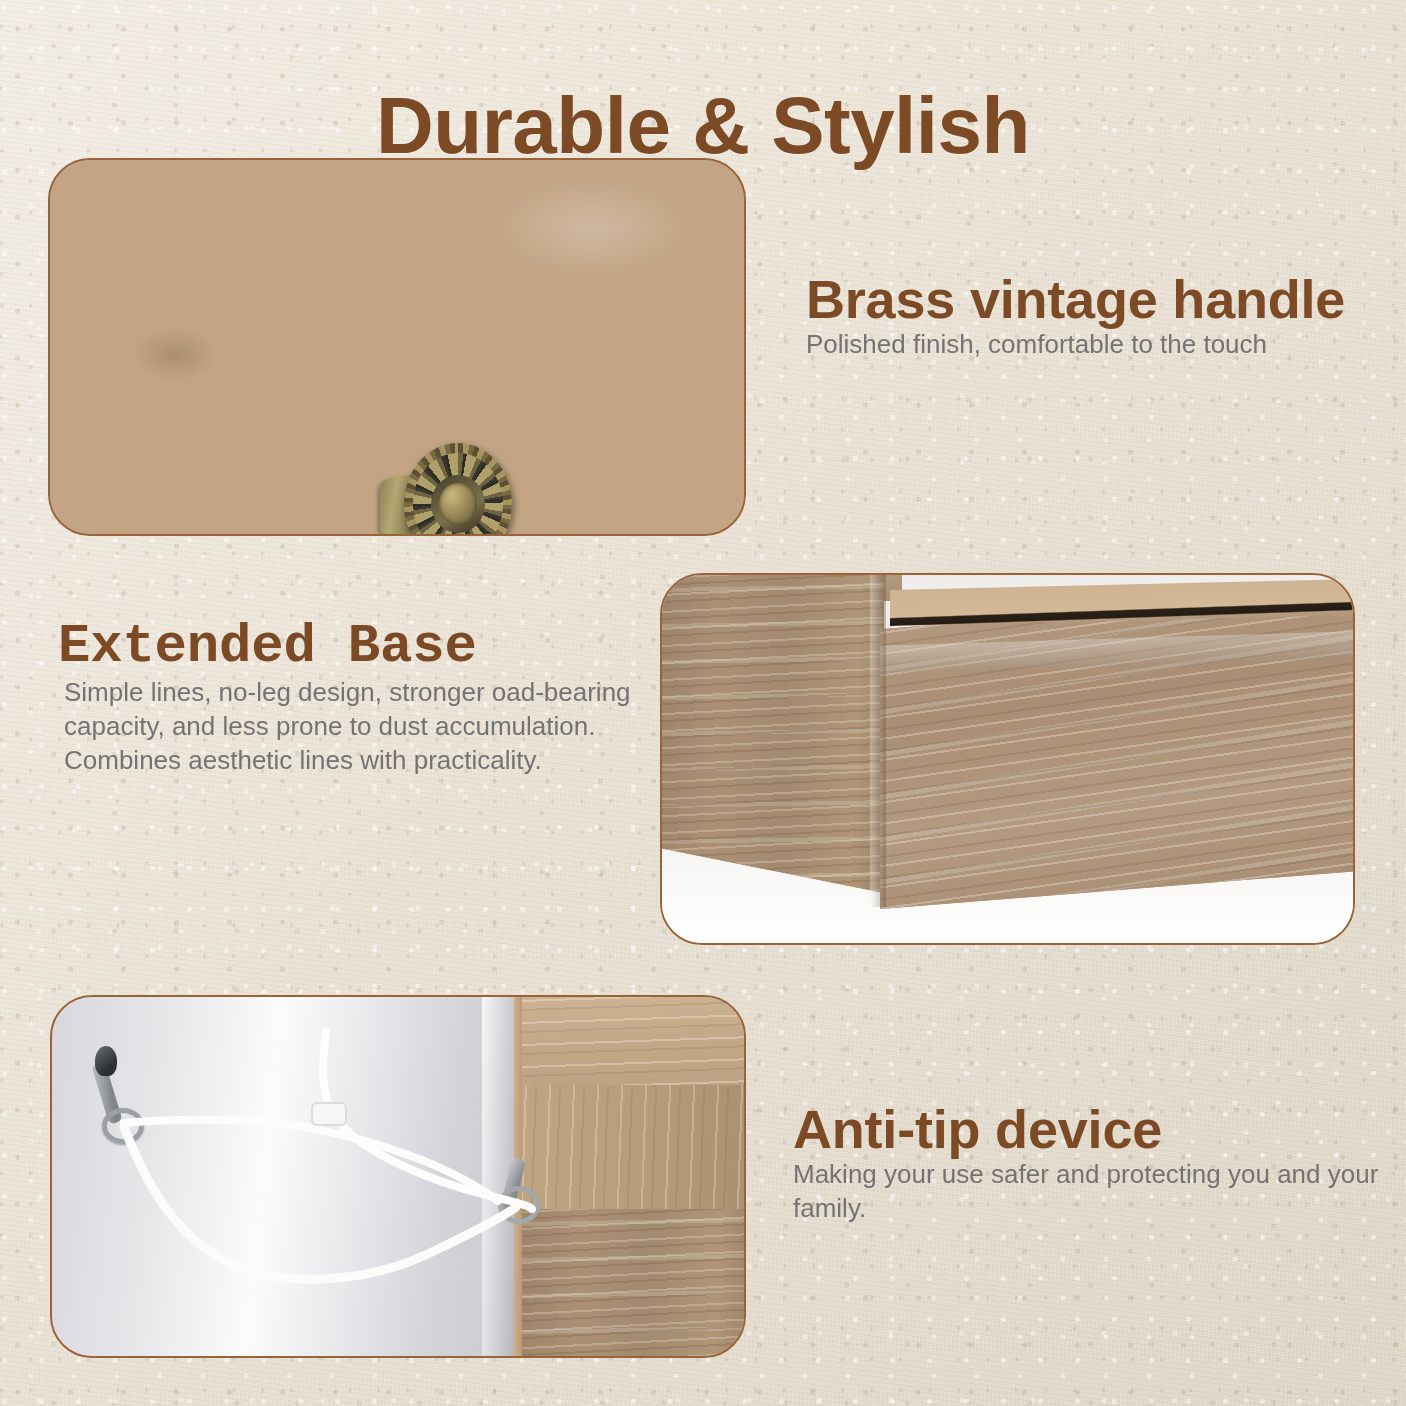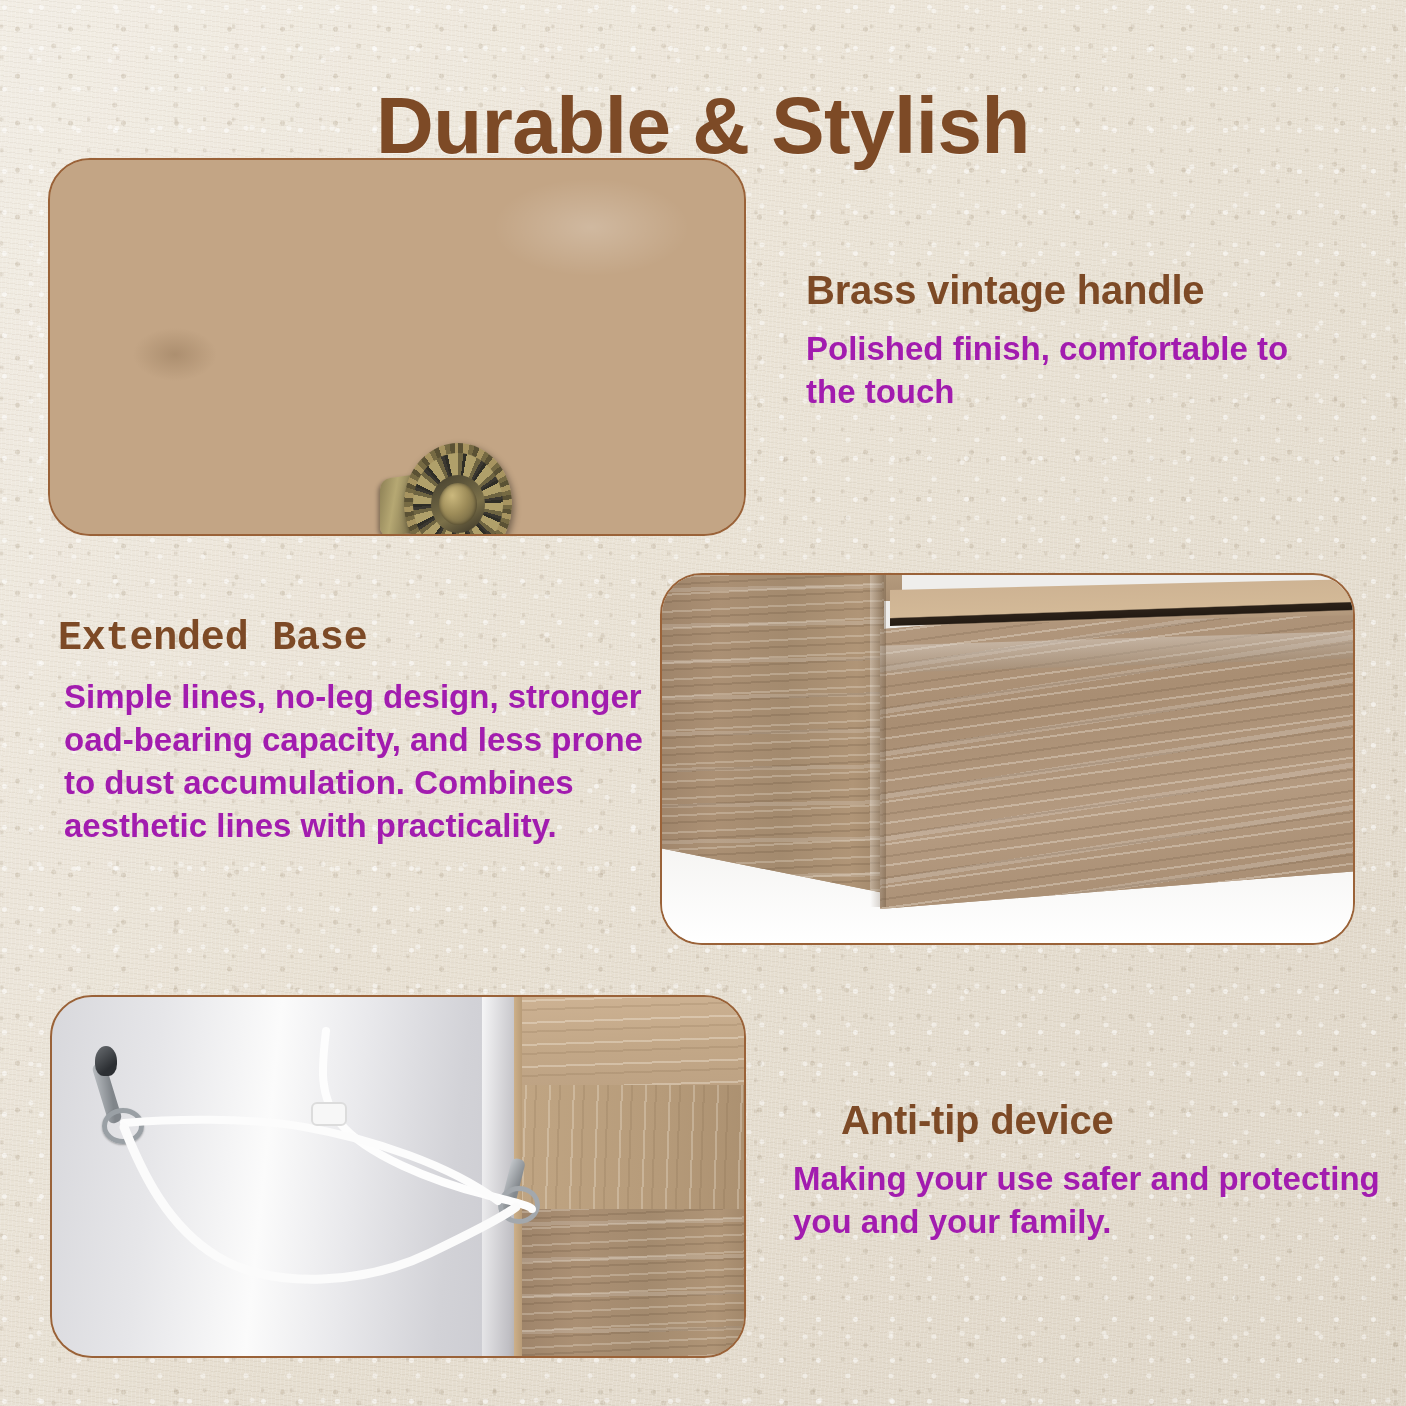--- a/index.html
+++ b/index.html
@@ -347,40 +347,39 @@
     left: 50px; top: 995px;
     width: 696px; height: 363px;
     z-index: 8;
     pointer-events: none;
   }
 
   
   .feature-heading {
     position: absolute;
     color: #7d4a26;
-    font-size: 40px;
+    font-size: 54px;
     font-weight: bold;
     letter-spacing: -0.2px;
     white-space: nowrap;
   }
   .feature-body {
     position: absolute;
-    color: #a21caf;
-    font-size: 33px;
+    color: #737373;
+    font-size: 26px;
     line-height: 1.30;
-    font-weight: bold;
   }
 
   #heading-handle { left: 806px; top: 268px; }
   #body-handle    { left: 806px; top: 328px; width: 508px; }
 
   #heading-base { left: 58px; top: 616px; font-family: Liberation Mono, monospace; }
   #body-base    { left: 64px; top: 676px; width: 596px; }
 
-  #heading-antitip { left: 793px; top: 1098px; margin-left: 48px; }
+  #heading-antitip { left: 793px; top: 1098px; }
   #body-antitip    { left: 793px; top: 1158px; width: 600px; }
 </style>
 </head>
 <body>
 
 <div id="paper-bg"></div>
 
 <h1 id="page-title">Durable &amp; Stylish</h1>
 
 <div class="photo-panel" id="panel-handle">

